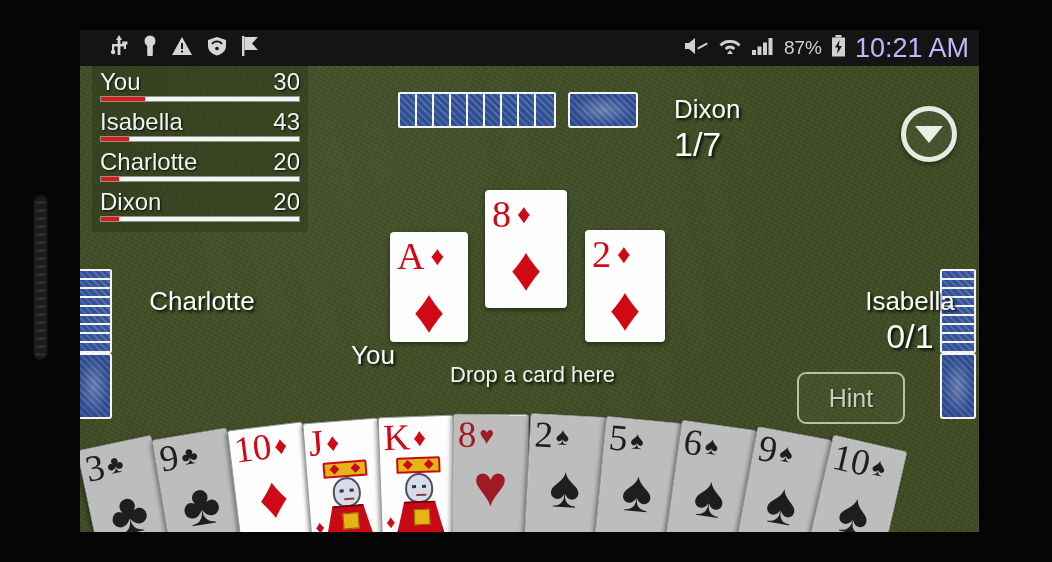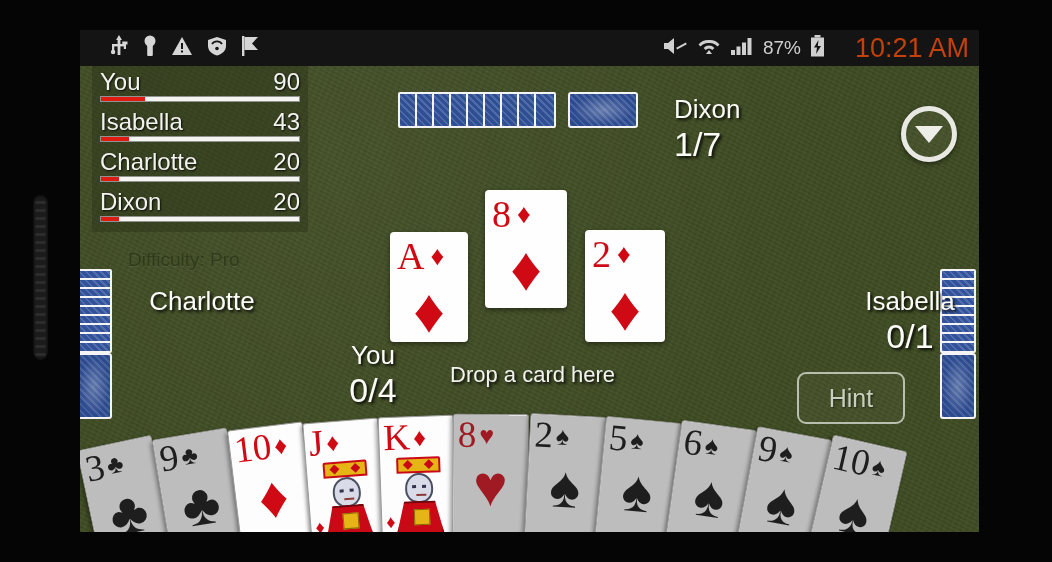--- a/index.html
+++ b/index.html
@@ -40,21 +40,21 @@
     background:#141414;
     display:flex; align-items:center;
     padding:0 10px 0 29px;
     color:#d8d8d8;
     justify-content:center;
   }
   #statusbar .left { display:flex; align-items:center; gap:14px; flex:1; }
   #statusbar .right { display:flex; align-items:center; gap:9px; }
   .sb-icon { display:block; }
   #battery-pct { font-size:19px; color:#cfcfcf; letter-spacing:0; }
-  #sb-clock { font-size:27px; color:#c2410c; letter-spacing:0px; font-weight:400;margin-left:21px; }
+  #sb-clock { font-size:27px; color:#c4b5fd; letter-spacing:0px; font-weight:400; }
 
   
   #felt {
     position:absolute; left:0; top:36px; width:899px; height:466px;
     background:
       radial-gradient(circle at 30% 20%, rgba(255,255,255,0.035), rgba(0,0,0,0) 60%),
       repeating-linear-gradient(27deg, rgba(0,0,0,0.035) 0 2px, rgba(255,255,255,0.018) 2px 4px),
       repeating-linear-gradient(113deg, rgba(0,0,0,0.03) 0 3px, rgba(255,255,255,0.012) 3px 6px),
       #3f4c23;
   }
@@ -375,21 +375,21 @@
         <span id="sb-clock">10:21 AM</span>
       </div>
     </div>
 
     <div id="felt">
 
       <div id="scoreboard">
         <div class="score-row">
           <div class="score-line">
             <span class="score-name">You</span>
-            <span class="score-val">90</span>
+            <span class="score-val">30</span>
           </div>
           <div class="score-bar">
               <i style="width:22%"></i>
             </div>
         </div>
         <div class="score-row">
           <div class="score-line">
             <span class="score-name">Isabella</span>
             <span class="score-val">43</span>
           </div>
@@ -410,21 +410,20 @@
           <div class="score-line">
             <span class="score-name">Dixon</span>
             <span class="score-val">20</span>
           </div>
           <div class="score-bar">
               <i style="width:9%"></i>
             </div>
         </div>
       </div>
 
-      <div id="difficulty-label">Difficulty: Pro</div>
 
       <div id="deck-top">
         <div class="slice" style="left:0px"></div>
         <div class="slice" style="left:17px"></div>
         <div class="slice" style="left:34px"></div>
         <div class="slice" style="left:51px"></div>
         <div class="slice" style="left:68px"></div>
         <div class="slice" style="left:85px"></div>
         <div class="slice" style="left:102px"></div>
         <div class="slice" style="left:119px"></div>
@@ -486,21 +485,20 @@
       </div>
       <div id="label-charlotte" class="plabel">
         <div class="pname">Charlotte</div>
       </div>
       <div id="label-isabella" class="plabel">
         <div class="pname">Isabella</div>
         <div class="pcount">0/1</div>
       </div>
       <div id="label-you" class="plabel">
         <div class="pname">You</div>
-        <div class="pcount">0/4</div>
       </div>
 
       <div id="drop-hint">Drop a card here</div>
 
       <div id="hint-button">
         <span>Hint</span>
       </div>
 
       <div id="menu-button">
         <span class="tri"></span>

